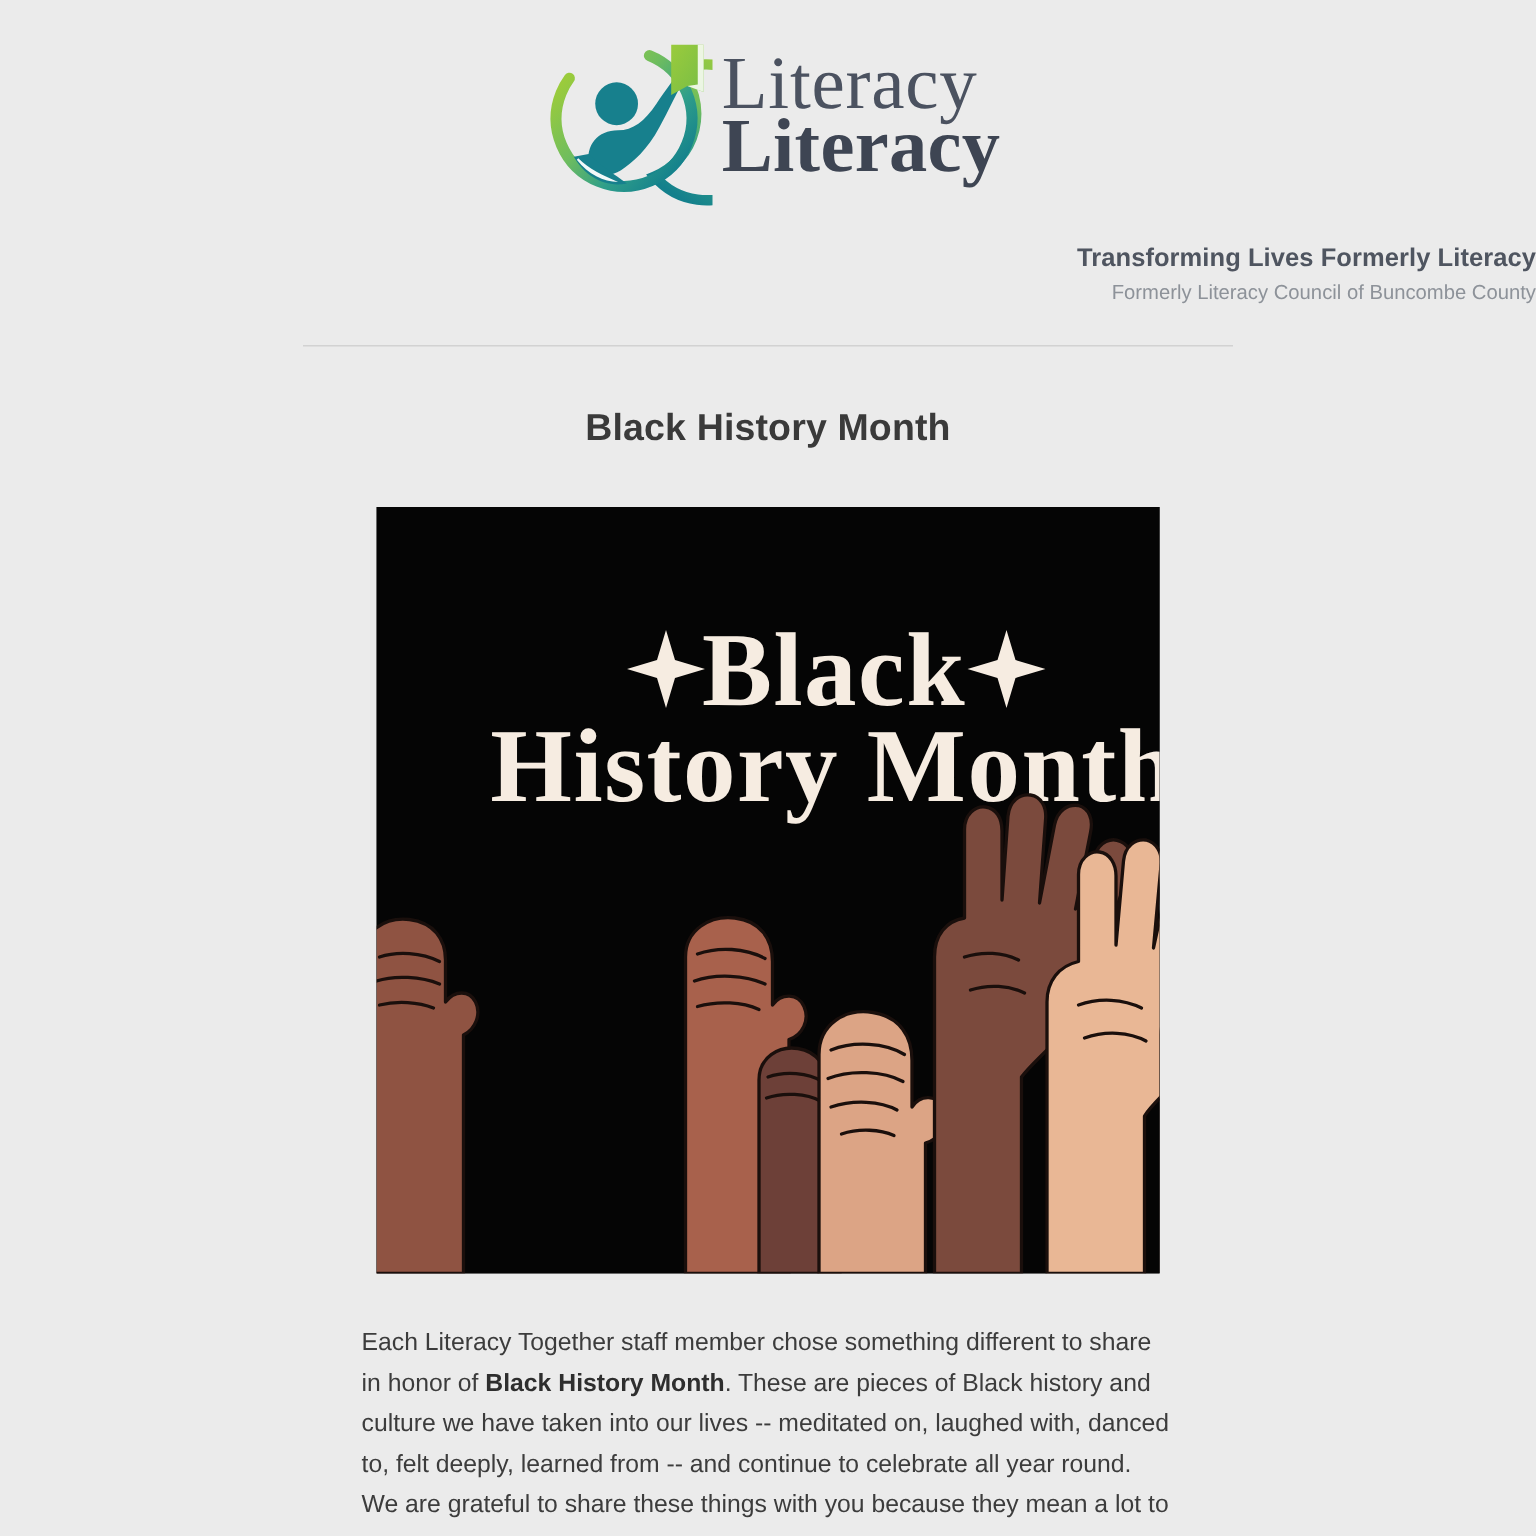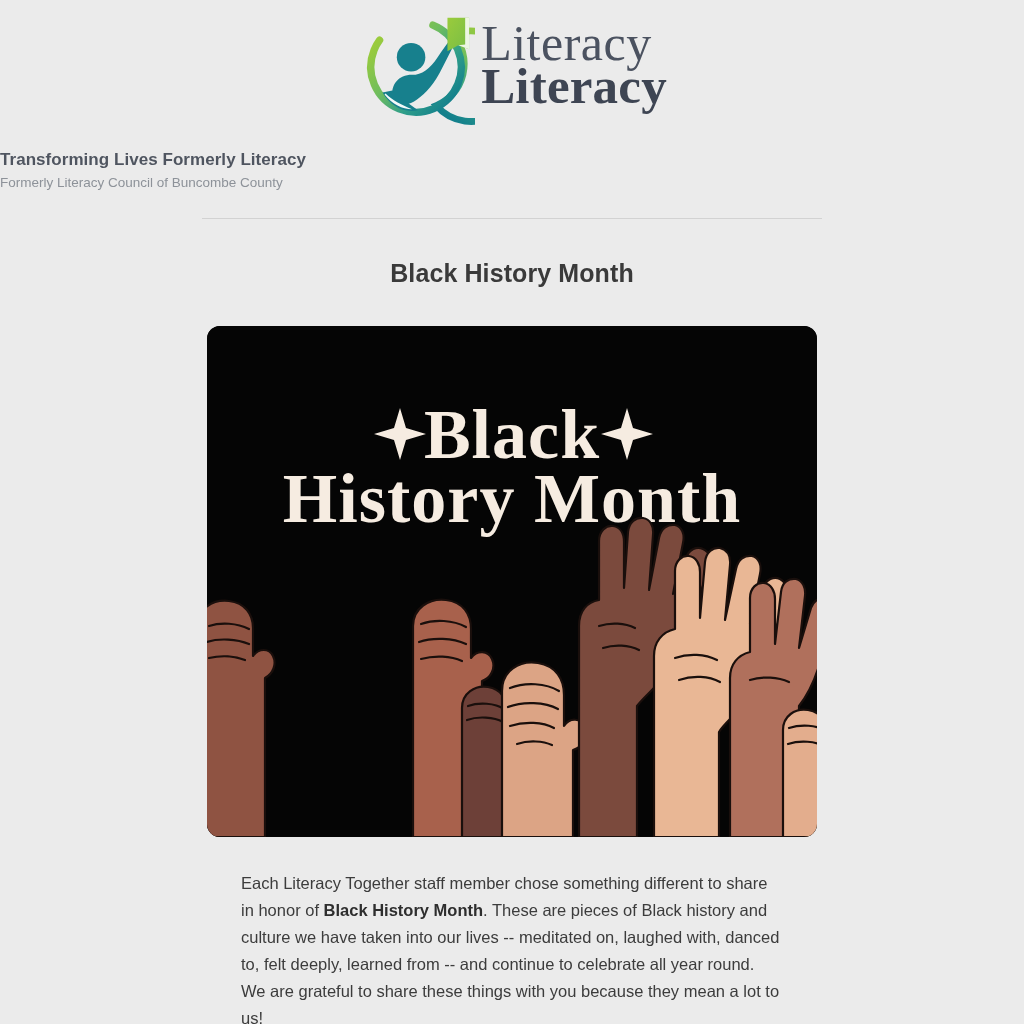--- a/index.html
+++ b/index.html
@@ -16,22 +16,22 @@
   }
 
   .email-wrap {
     width: 1024px;
     height: 1024px;
     position: relative;
   }
 
   
   .header {
-    padding-top: 2px;
-    text-align: left;
+    padding-top: 14px;
+    text-align: right;
   }
   .logo-lockup {
     display: flex;
     align-items: center;
     justify-content: center;
     gap: 6px;
     height: 130px;
   }
   .logo-mark {
     width: 118px;
@@ -91,27 +91,26 @@
     font-family: "Liberation Sans", sans-serif;
     font-size: 25px;
     font-weight: 700;
     color: #3a3a3a;
     margin-top: 40px;
     letter-spacing: 0.1px;
   }
 
   
   .hero {
-    width: 610px;
+    width: 522px;
     height: 511px;
     margin: 38px auto 0 auto;
     background: #050505;
     position: relative;
     overflow: hidden;
-    border-radius: 13px;
   }
   .hero-svg {
     display: block;
     width: 610px;
     height: 511px;
   }
 
   
   .body-copy {
     width: 542px;

